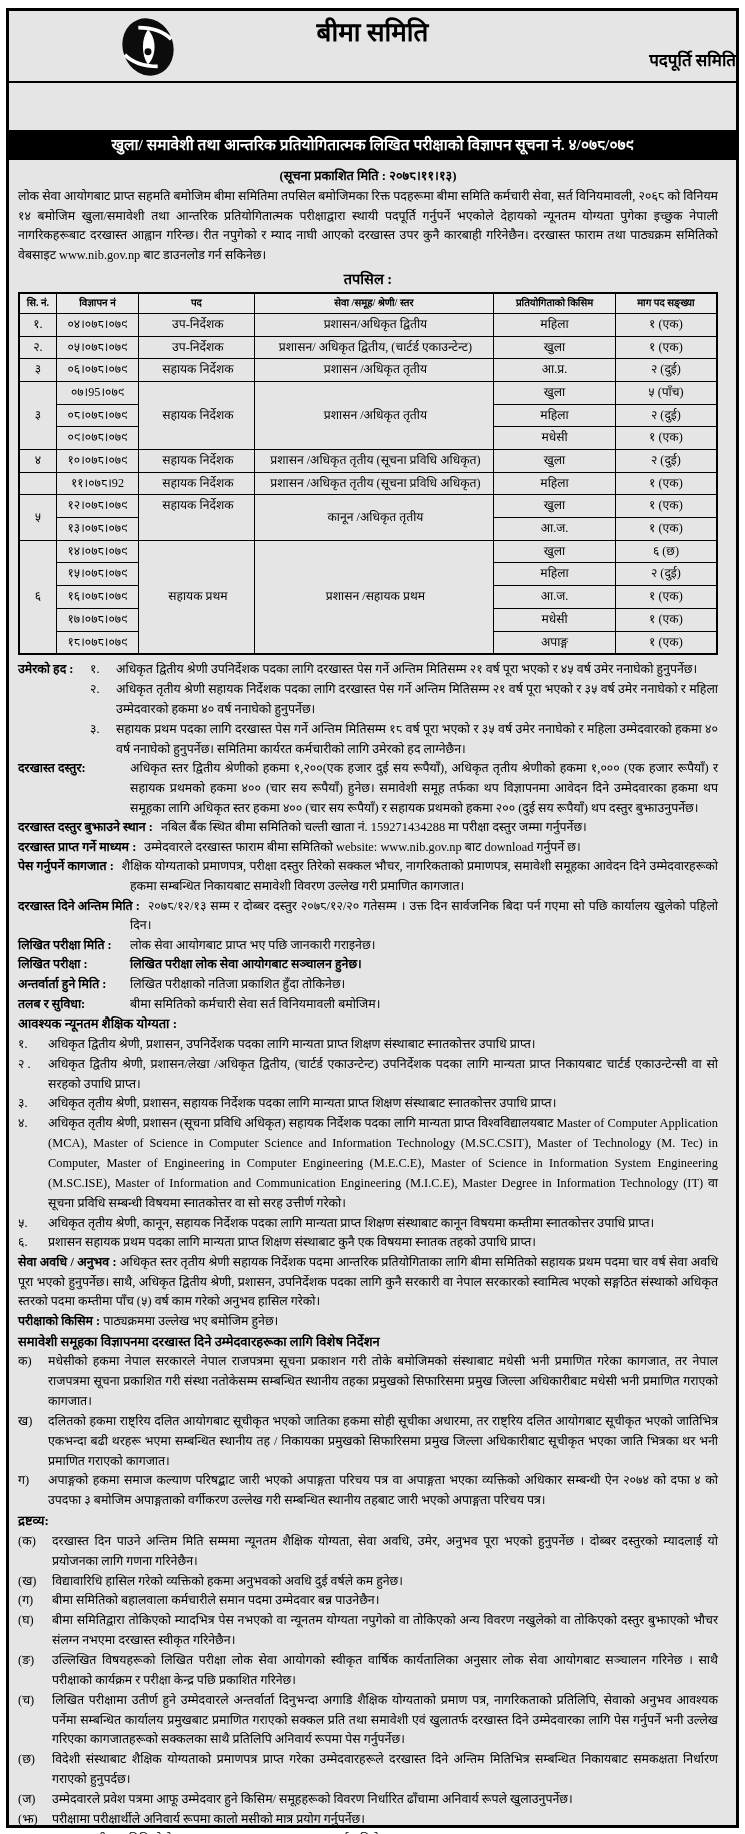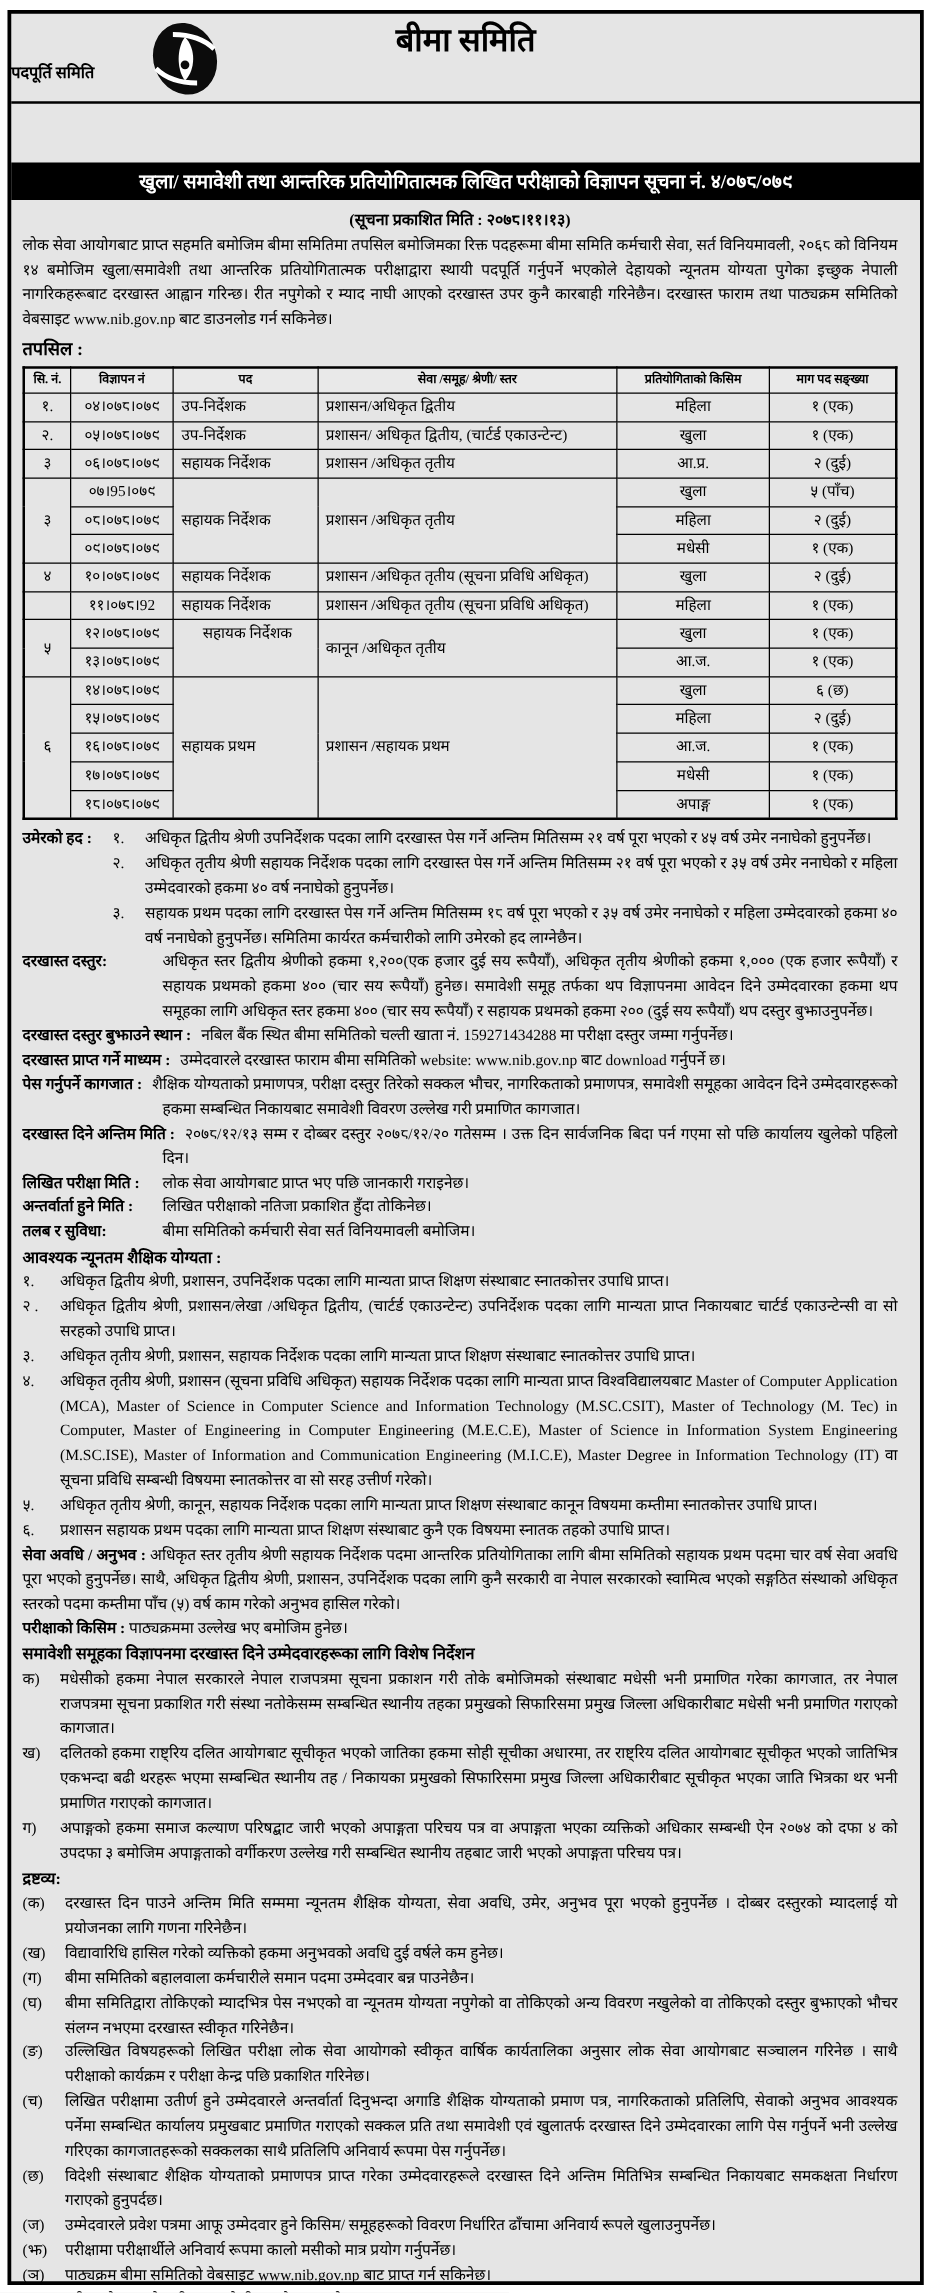--- a/index.html
+++ b/index.html
@@ -4,33 +4,33 @@
 <style>
   * { margin:0; padding:0; box-sizing:border-box; }
   body { background:#fff; font-family:"Liberation Serif","DejaVu Serif",serif; color:#000; }
   .page { position:relative; width:745px; height:1834px; background:#fff; overflow:hidden; }
   .frame { position:absolute; left:6px; top:8px; right:6px; bottom:6px; border:3px solid #000; background:#e5e5e5; }
 
   
   .header-box { position:relative; height:72px; border-bottom:2px solid #000; }
   .logo { position:absolute; left:108px; top:5px; width:62px; height:62px; }
   .org-name { text-align:center; font-size:26px; font-weight:bold; padding-top:6px; line-height:1.2; }
-  .sub-name { text-align:left; font-size:13px; font-weight:bold; }
+  .sub-name { text-align:right; font-size:17px; font-weight:bold; }
   .banner { background:#000; color:#fff; text-align:center; font-weight:bold; font-size:15.5px; padding:3px 4px 5px 4px;margin-top:47px; }
 
   .content { padding:4px 18px 6px 9px; }
   .date-line { text-align:center; font-weight:bold; font-size:12.8px; margin:2px 0 3px 0; }
   .para { font-size:12.4px; line-height:1.58; text-align:justify; }
-  .tapasil { font-weight:bold; font-size:14.5px; margin:3px 0 4px 0; }
+  .tapasil { text-align:center; font-weight:bold; font-size:14.5px; margin:3px 0 4px 0; }
 
   
   table.vac { width:100%; border-collapse:collapse; border:2px solid #000; font-size:12.2px; }
   table.vac th, table.vac td { border:1px solid #000; padding:2px 3px; text-align:center; vertical-align:middle; line-height:1.45; }
   table.vac th { background:#e9e9e9; font-weight:bold; font-size:10px; }
-  table.vac td.left { text-align:left; padding-left:6px; }
+  table.vac td.left { text-align:center; padding-left:6px; }
   table.vac td.vtop { vertical-align:top; text-align:center; }
   .col-sn{width:38px;} .col-adv{width:84px;} .col-post{width:118px;} .col-serv{width:246px;} .col-type{width:124px;} .col-cnt{width:104px;}
 
   
   .lrow { font-size:12.4px; line-height:1.58; text-align:justify; padding-left:112px; text-indent:-112px; }
   .lrow .lbl { display:inline-block; min-width:112px; text-indent:0; font-weight:bold; white-space:nowrap; vertical-align:top; }
   .lrow .lbl.wide { min-width:0; padding-right:8px; }
   .lrow .val.bold { font-weight:bold; }
 
   
@@ -221,20 +221,23 @@
       <div class="lrow">
         <span class="lbl wide">पेस गर्नुपर्ने कागजात :</span><span class="val">शैक्षिक योग्यताको प्रमाणपत्र, परीक्षा दस्तुर तिरेको सक्कल भौचर, नागरिकताको प्रमाणपत्र, समावेशी समूहका आवेदन दिने उम्मेदवारहरूको हकमा सम्बन्धित निकायबाट समावेशी विवरण उल्लेख गरी प्रमाणित कागजात।</span>
       </div>
       <div class="lrow">
         <span class="lbl wide">दरखास्त दिने अन्तिम मिति :</span><span class="val">२०७८/१२/१३ सम्म र दोब्बर दस्तुर २०७८/१२/२० गतेसम्म । उक्त दिन सार्वजनिक बिदा पर्न गएमा सो पछि कार्यालय खुलेको पहिलो दिन।</span>
       </div>
       <div class="lrow">
         <span class="lbl">लिखित परीक्षा मिति :</span><span class="val">लोक सेवा आयोगबाट प्राप्त भए पछि जानकारी गराइनेछ।</span>
       </div>
       <div class="lrow">
+        <span class="lbl">लिखित परीक्षा  :</span><span class="val bold">लिखित  परीक्षा लोक सेवा आयोगबाट सञ्चालन हुनेछ।</span>
+      </div>
+      <div class="lrow">
         <span class="lbl">अन्तर्वार्ता हुने मिति :</span><span class="val">लिखित परीक्षाको नतिजा प्रकाशित हुँदा तोकिनेछ।</span>
       </div>
       <div class="lrow">
         <span class="lbl">तलब र सुविधा:</span><span class="val">बीमा समितिको कर्मचारी सेवा सर्त विनियमावली बमोजिम।</span>
       </div>
 
       <div class="sec-head">आवश्यक न्यूनतम शैक्षिक योग्यता :</div>
       <div class="list">
         <div class="n-item">
           <span class="num">१.</span>

